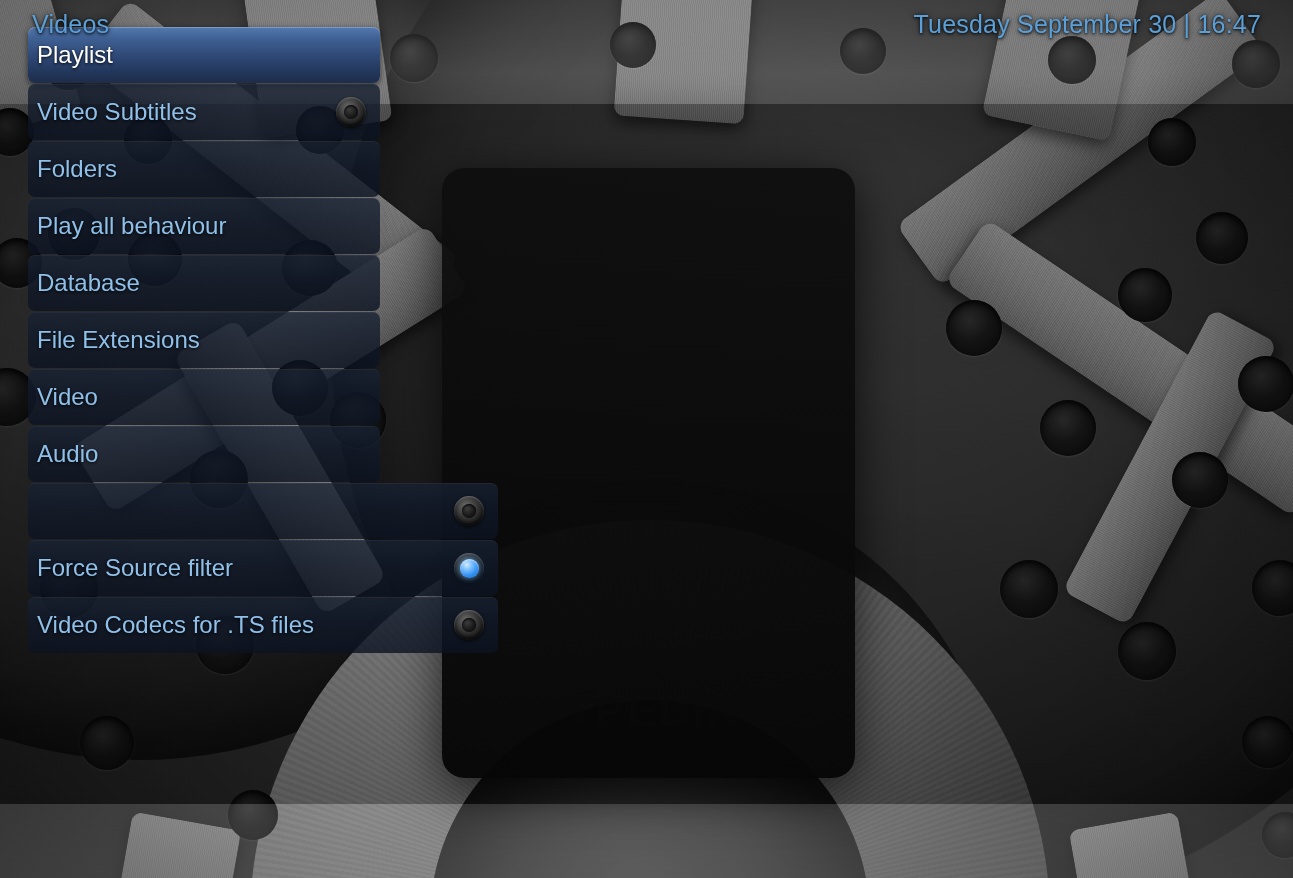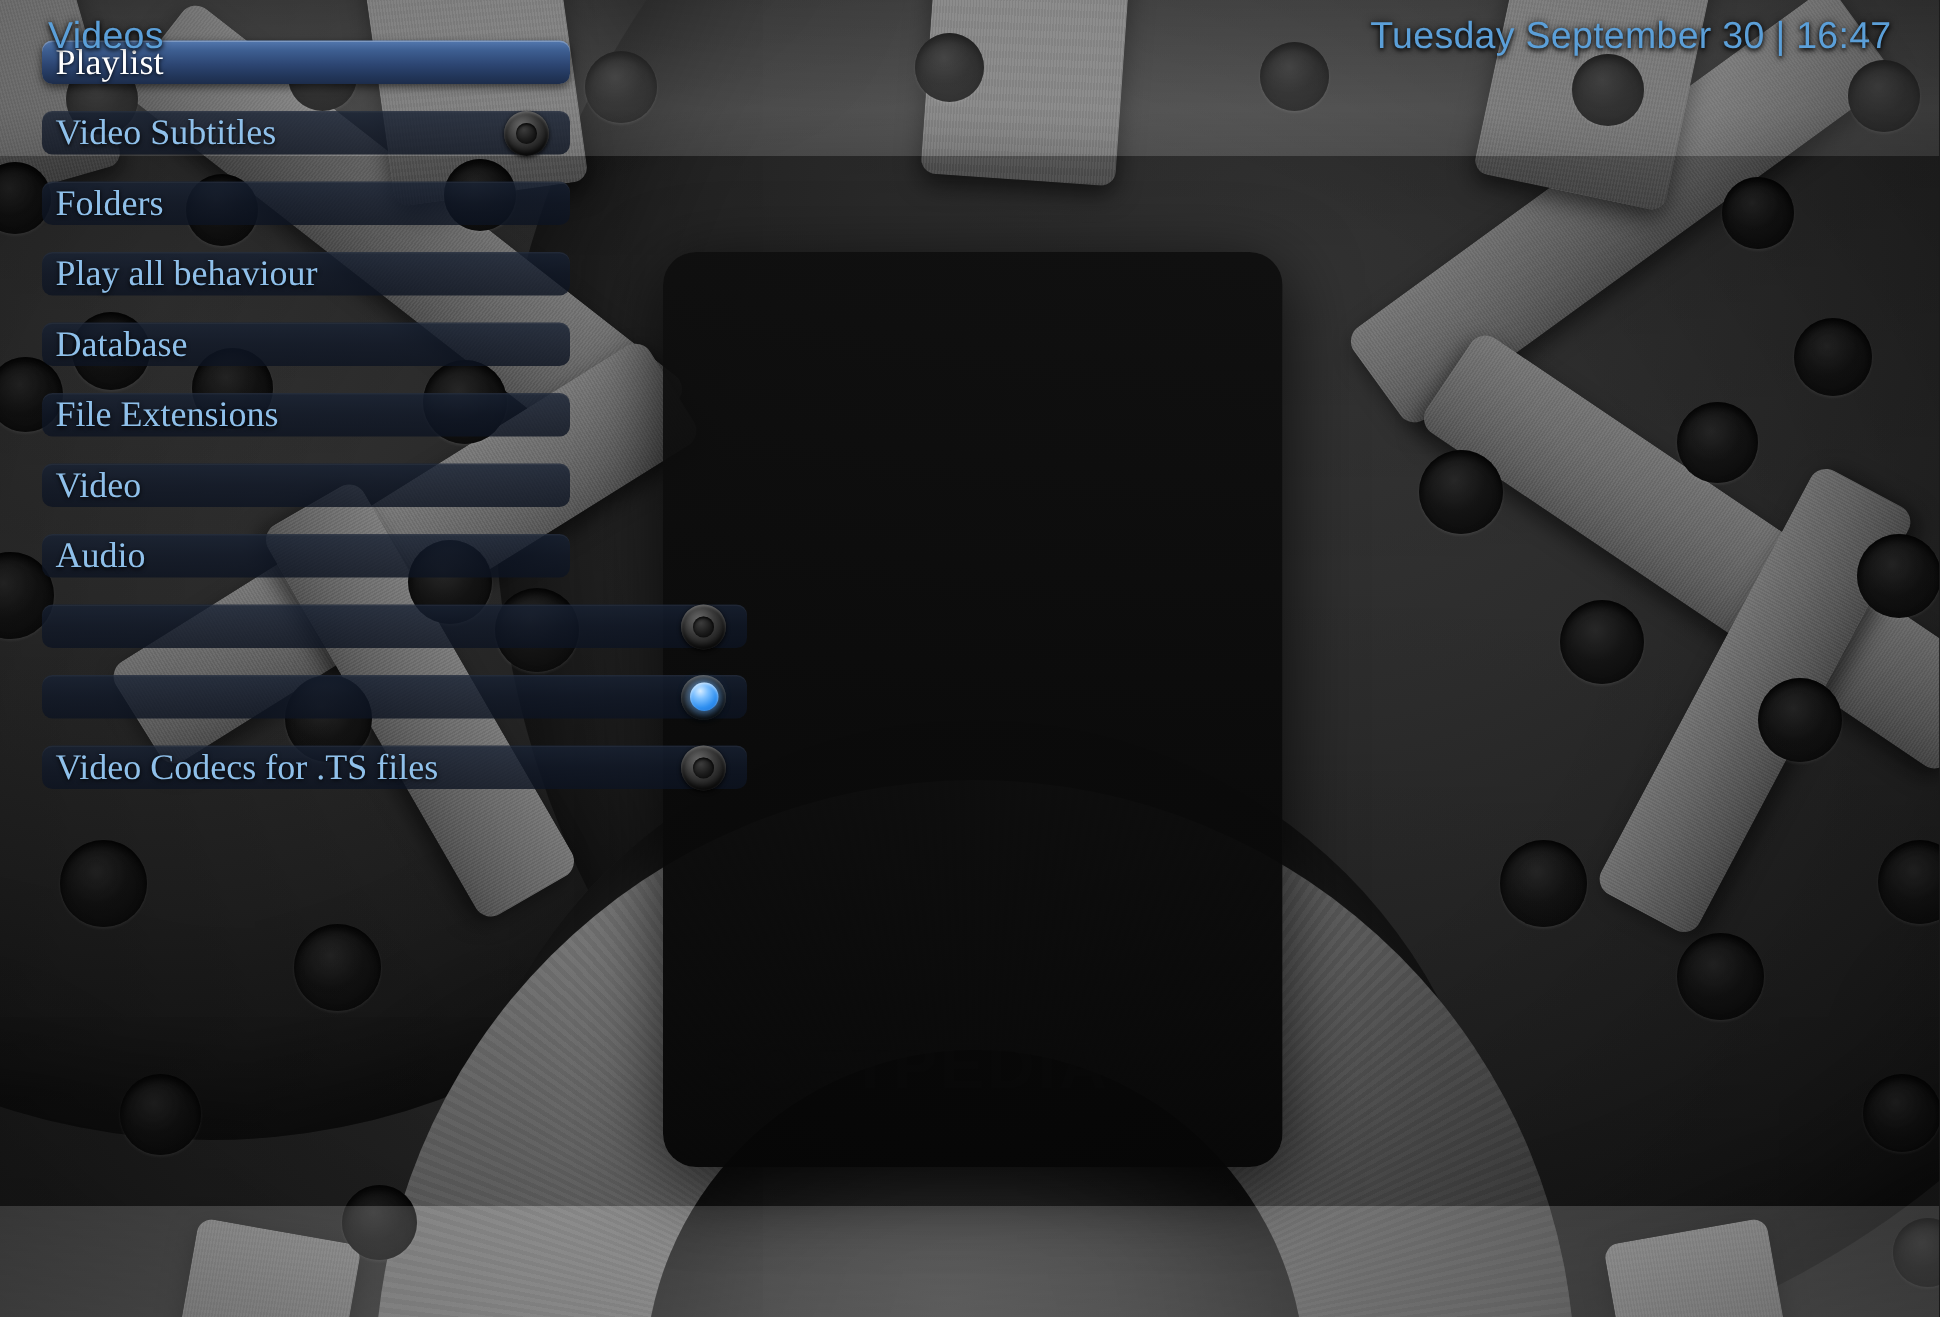--- a/index.html
+++ b/index.html
@@ -119,28 +119,27 @@
     background:linear-gradient(180deg, rgba(14,14,14,.94) 0%, rgba(10,10,10,.96) 55%, rgba(6,6,6,.97) 100%);
     box-shadow:0 12px 50px rgba(0,0,0,.75);
   }
 
   #menu-list {
     position:absolute; left:28px; top:27px; z-index:30;
   }
 
   .menu-item {
     position:relative;
-    width:352px; height:29px;
-    margin-bottom:18px;
+    width:352px; height:56px;
+    margin-bottom:1px;
     border-radius:7px;
     display:flex; align-items:center;
     padding-left:9px;
     background:linear-gradient(180deg, rgba(24,34,52,.80) 0%, rgba(16,24,40,.78) 50%, rgba(12,19,33,.80) 100%);
     box-shadow:inset 0 1px 0 rgba(255,255,255,.045);
-    font-family:Liberation Serif, serif;
   }
   .menu-item.wide { width:470px; padding-right:0; }
 
   .menu-item.selected {
     background:linear-gradient(180deg, #5479b0 0%, #3e5f92 22%, #2d4673 55%, #22365a 82%, #1d2d4b 100%);
     box-shadow:inset 0 1px 0 rgba(255,255,255,.25), 0 2px 6px rgba(0,0,0,.6);
   }
 
   .menu-label {
     font-size:24px; color:#8fc0ea; line-height:1;
@@ -293,20 +292,21 @@
       </div>
       <div class="menu-item">
         <span class="menu-label">Audio</span>
       </div>
       <div class="menu-item wide">
         <span class="radio">
           <span class="knob"></span>
         </span>
       </div>
       <div class="menu-item wide">
+        <span class="menu-label">Force Source filter</span>
         <span class="radio on">
           <span class="knob"></span>
         </span>
       </div>
       <div class="menu-item wide">
         <span class="menu-label">Video Codecs for .TS files</span>
         <span class="radio">
           <span class="knob"></span>
         </span>
       </div>

